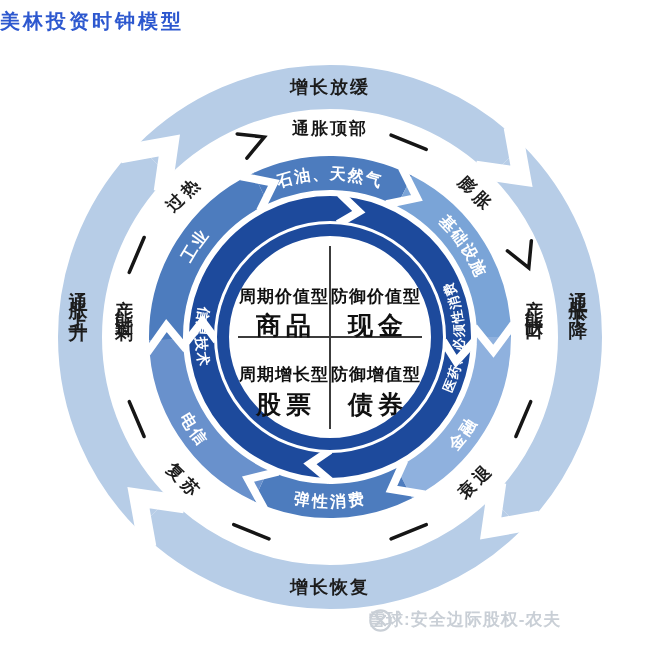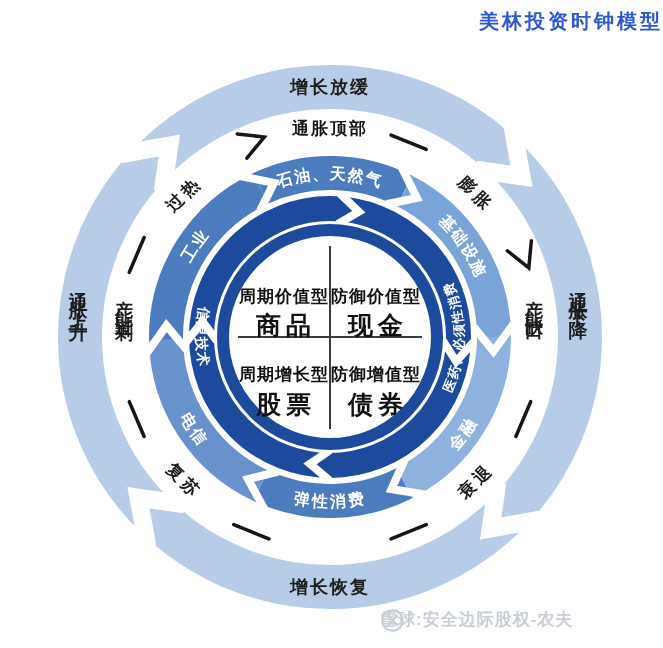--- a/index.html
+++ b/index.html
@@ -1,18 +1,18 @@
 <!DOCTYPE html>
 <html><head>
 <meta charset="utf-8">
 <style>
   html,body{margin:0;padding:0;background:#fff;}
   .stage{position:relative;width:663px;height:648px;background:#fff;overflow:hidden;
          font-family:"Liberation Sans","DejaVu Sans",sans-serif;}
-  .title{position:absolute;left:0;top:8px;width:663px;text-align:right;
+  .title{position:absolute;left:0;top:8px;width:663px;text-align:left;
          font-size:20px;font-weight:700;letter-spacing:3px;color:#2d58cf;}
   svg{position:absolute;left:0;top:0;}
   
   .t-outer{font-family:"Liberation Sans","DejaVu Sans",sans-serif;font-size:18px;font-weight:600;
            fill:#1c1c1c;letter-spacing:2px;text-anchor:middle;}
   .t-mid{font-family:"Liberation Sans","DejaVu Sans",sans-serif;font-size:17px;font-weight:600;
          fill:#161616;letter-spacing:2px;text-anchor:middle;}
   .t-phase{font-family:"Liberation Sans","DejaVu Sans",sans-serif;font-size:17px;font-weight:600;
            fill:#1c1c1c;letter-spacing:4px;text-anchor:middle;dominant-baseline:central;}
   .t-ring3{font-family:"Liberation Sans","DejaVu Sans",sans-serif;font-size:16px;font-weight:700;
@@ -22,21 +22,21 @@
   .t-rA.small{font-size:13px;}
   .t-qtitle{font-family:"Liberation Sans","DejaVu Sans",sans-serif;font-size:17px;font-weight:700;
             fill:#101010;text-anchor:middle;letter-spacing:1px;}
   .t-asset{font-family:"Liberation Sans","DejaVu Sans",sans-serif;font-size:25px;font-weight:700;
            fill:#101010;text-anchor:middle;letter-spacing:5px;}
   .cross{stroke:#3c3c3c;stroke-width:2;}
   
   .vlab{position:absolute;writing-mode:vertical-rl;text-orientation:upright;
         font-size:19px;font-weight:600;color:#1c1c1c;letter-spacing:10px;line-height:1;}
   .vlab.small{font-size:18px;letter-spacing:8px;}
-  .wm{position:absolute;left:380px;top:608px;display:flex;gap:7px;
+  .wm{position:absolute;left:368px;top:608px;display:flex;gap:7px;
       color:#c9cfd6;font-size:17px;font-weight:600;letter-spacing:1px;}
 </style>
 </head>
 <body>
 
 <div class="stage">
 
   <div class="title">美林投资时钟模型</div>
 
   <svg id="clock" width="663" height="648" viewBox="0 0 663 648">

